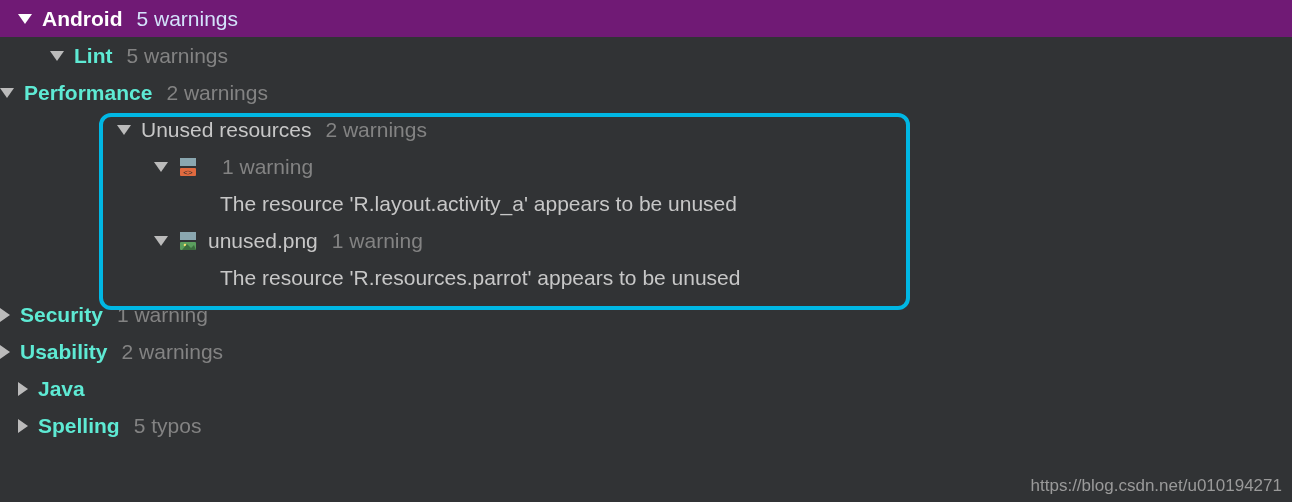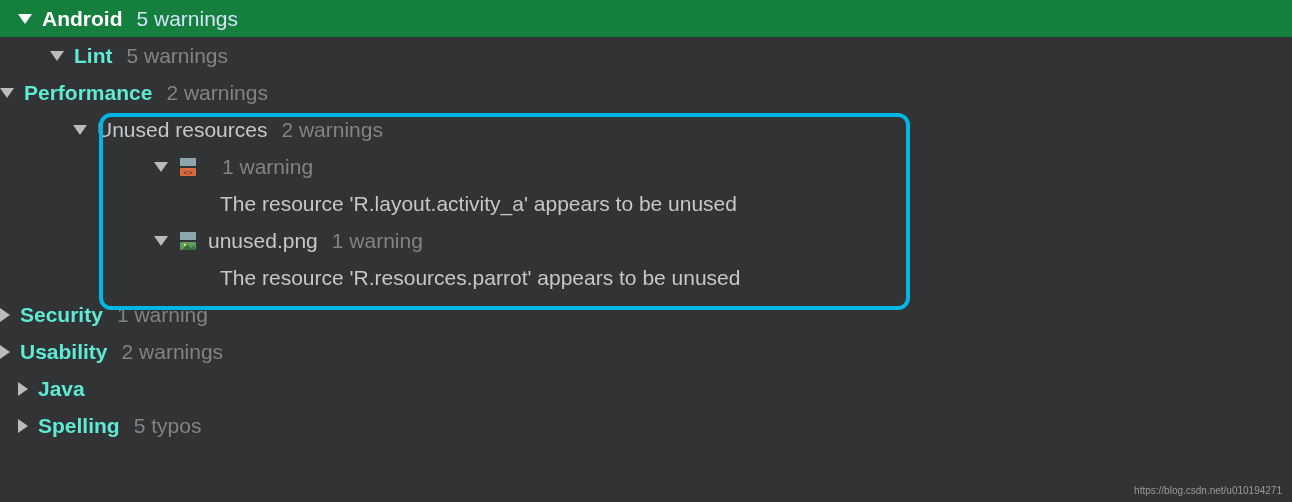--- a/index.html
+++ b/index.html
@@ -13,21 +13,21 @@
     overflow: hidden;
     position: relative;
   }
   .row {
     display: flex;
     align-items: center;
     height: 37px;
     white-space: nowrap;
   }
   .row.selected {
-    background: #15803d;
+    background: #701a75;
   }
   .triangle {
     display: inline-block;
     width: 0;
     height: 0;
     margin-right: 10px;
     flex: 0 0 auto;
   }
   .tri-down {
     border-left: 7px solid transparent;
@@ -57,21 +57,21 @@
     font-weight: 400;
   }
   .label-count {
     color: #838383;
     font-weight: 400;
     margin-left: 14px;
   }
   .indent-0 { padding-left: 18px; }
   .indent-1 { padding-left: 50px; }
   .indent-2 { }
-  .indent-3 { padding-left: 73px; }
+  .indent-3 { padding-left: 73px; margin-left: 44px; }
   .indent-4 { padding-left: 154px; }
   .indent-5 { padding-left: 220px; }
 
   .file-icon {
     display: inline-flex;
     width: 20px;
     height: 20px;
     margin-right: 10px;
     flex: 0 0 auto;
   }
@@ -86,21 +86,21 @@
     border-radius: 12px;
     pointer-events: none;
     box-sizing: border-box;
   }
 
   .watermark {
     position: absolute;
     right: 10px;
     bottom: 6px;
     color: #9A9A9A;
-    font-size: 10px;
+    font-size: 17px;
     font-family: Arial, sans-serif;
   }
 </style>
 </head>
 <body>
 
 <div class="row selected indent-0">
   <span class="triangle tri-down-white"></span>
   <span class="label-bold-white">Android</span>
   <span class="label-count" style="color:#D4E2FB;">5 warnings</span>

